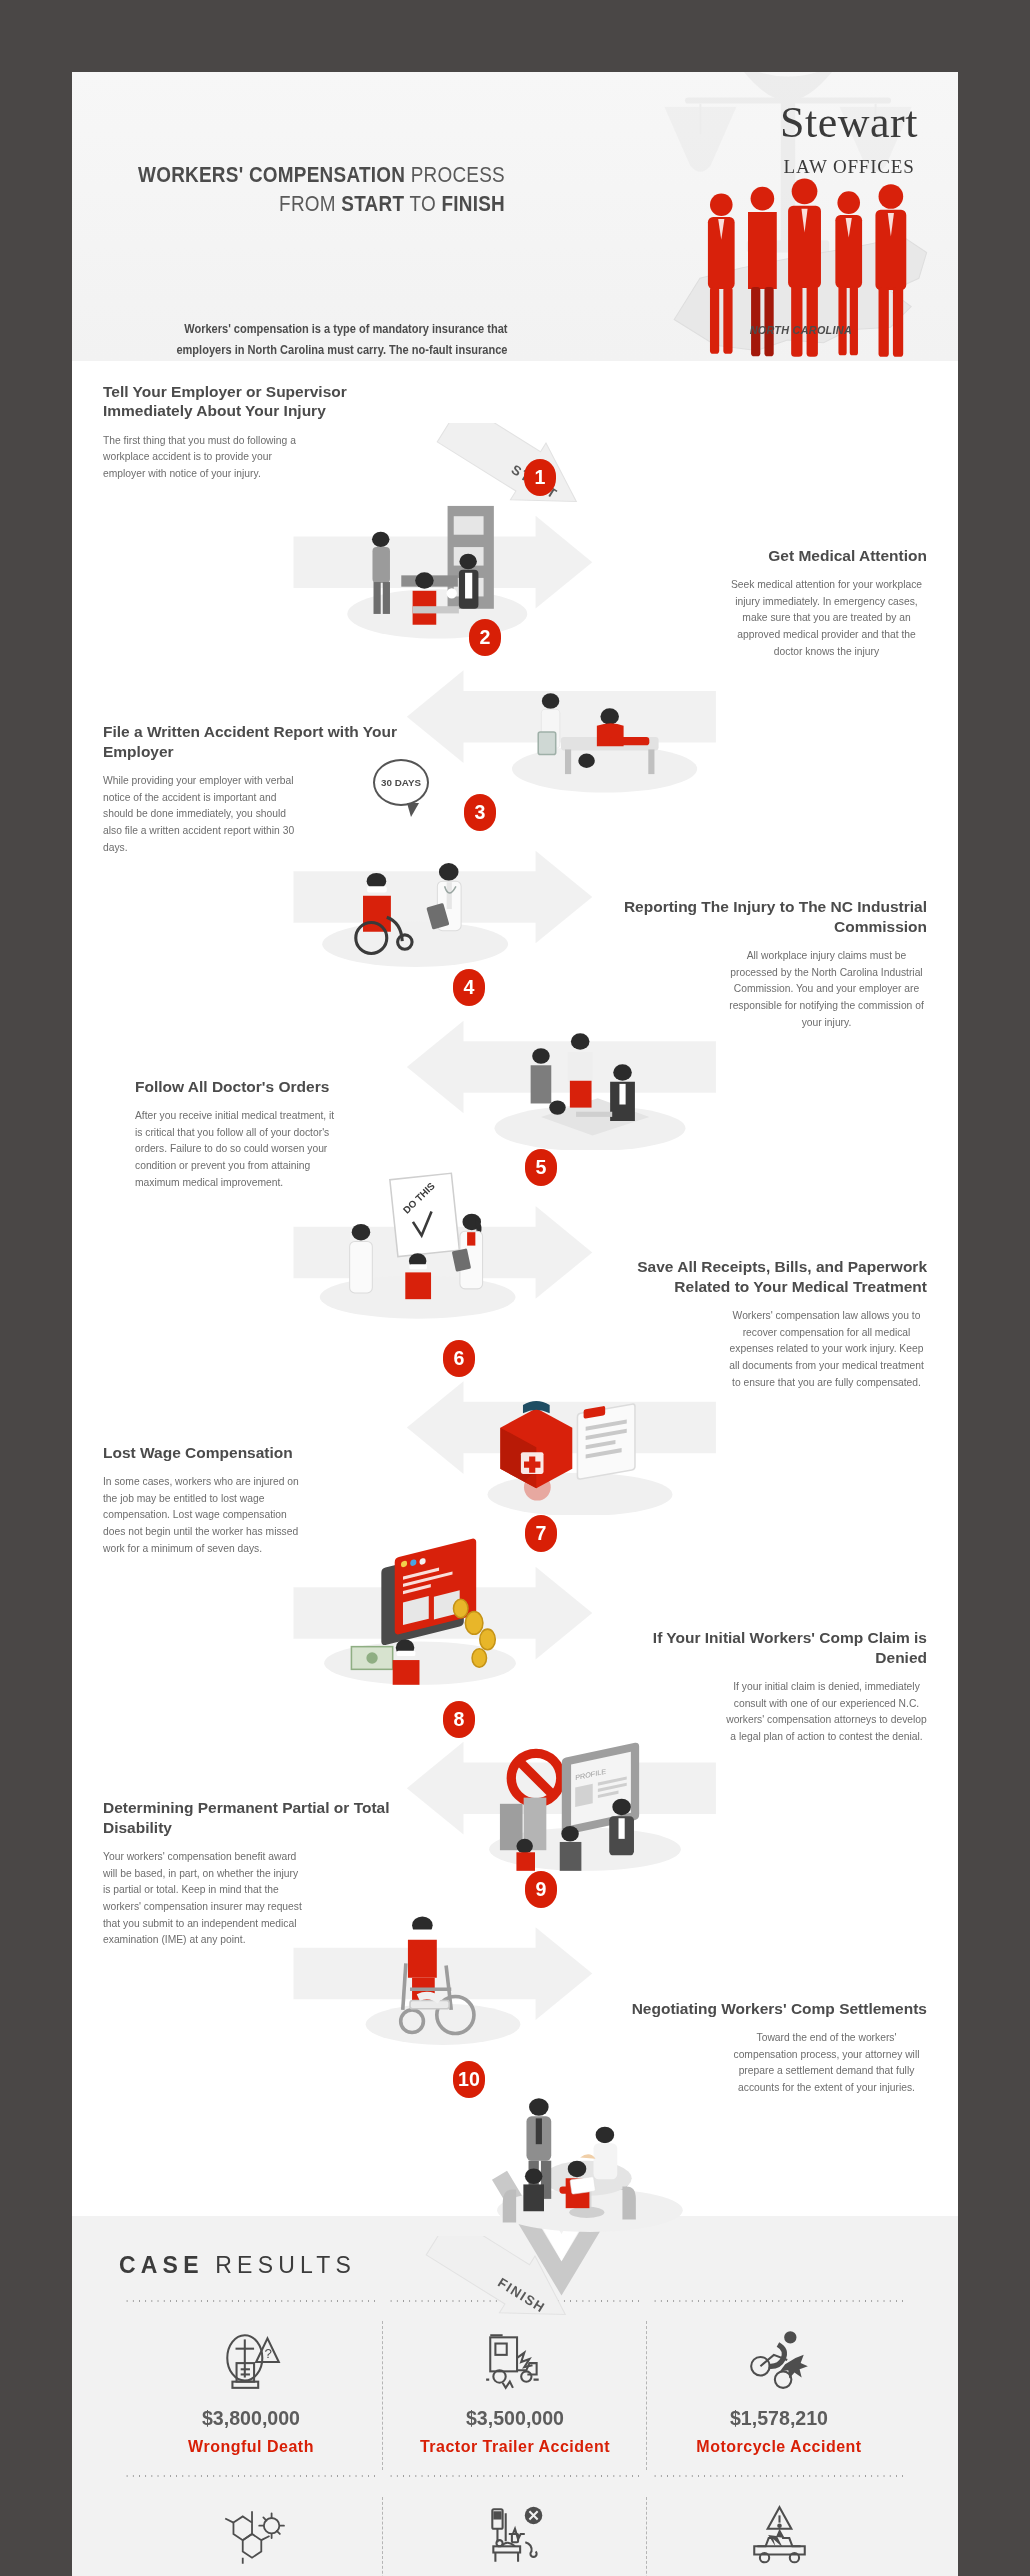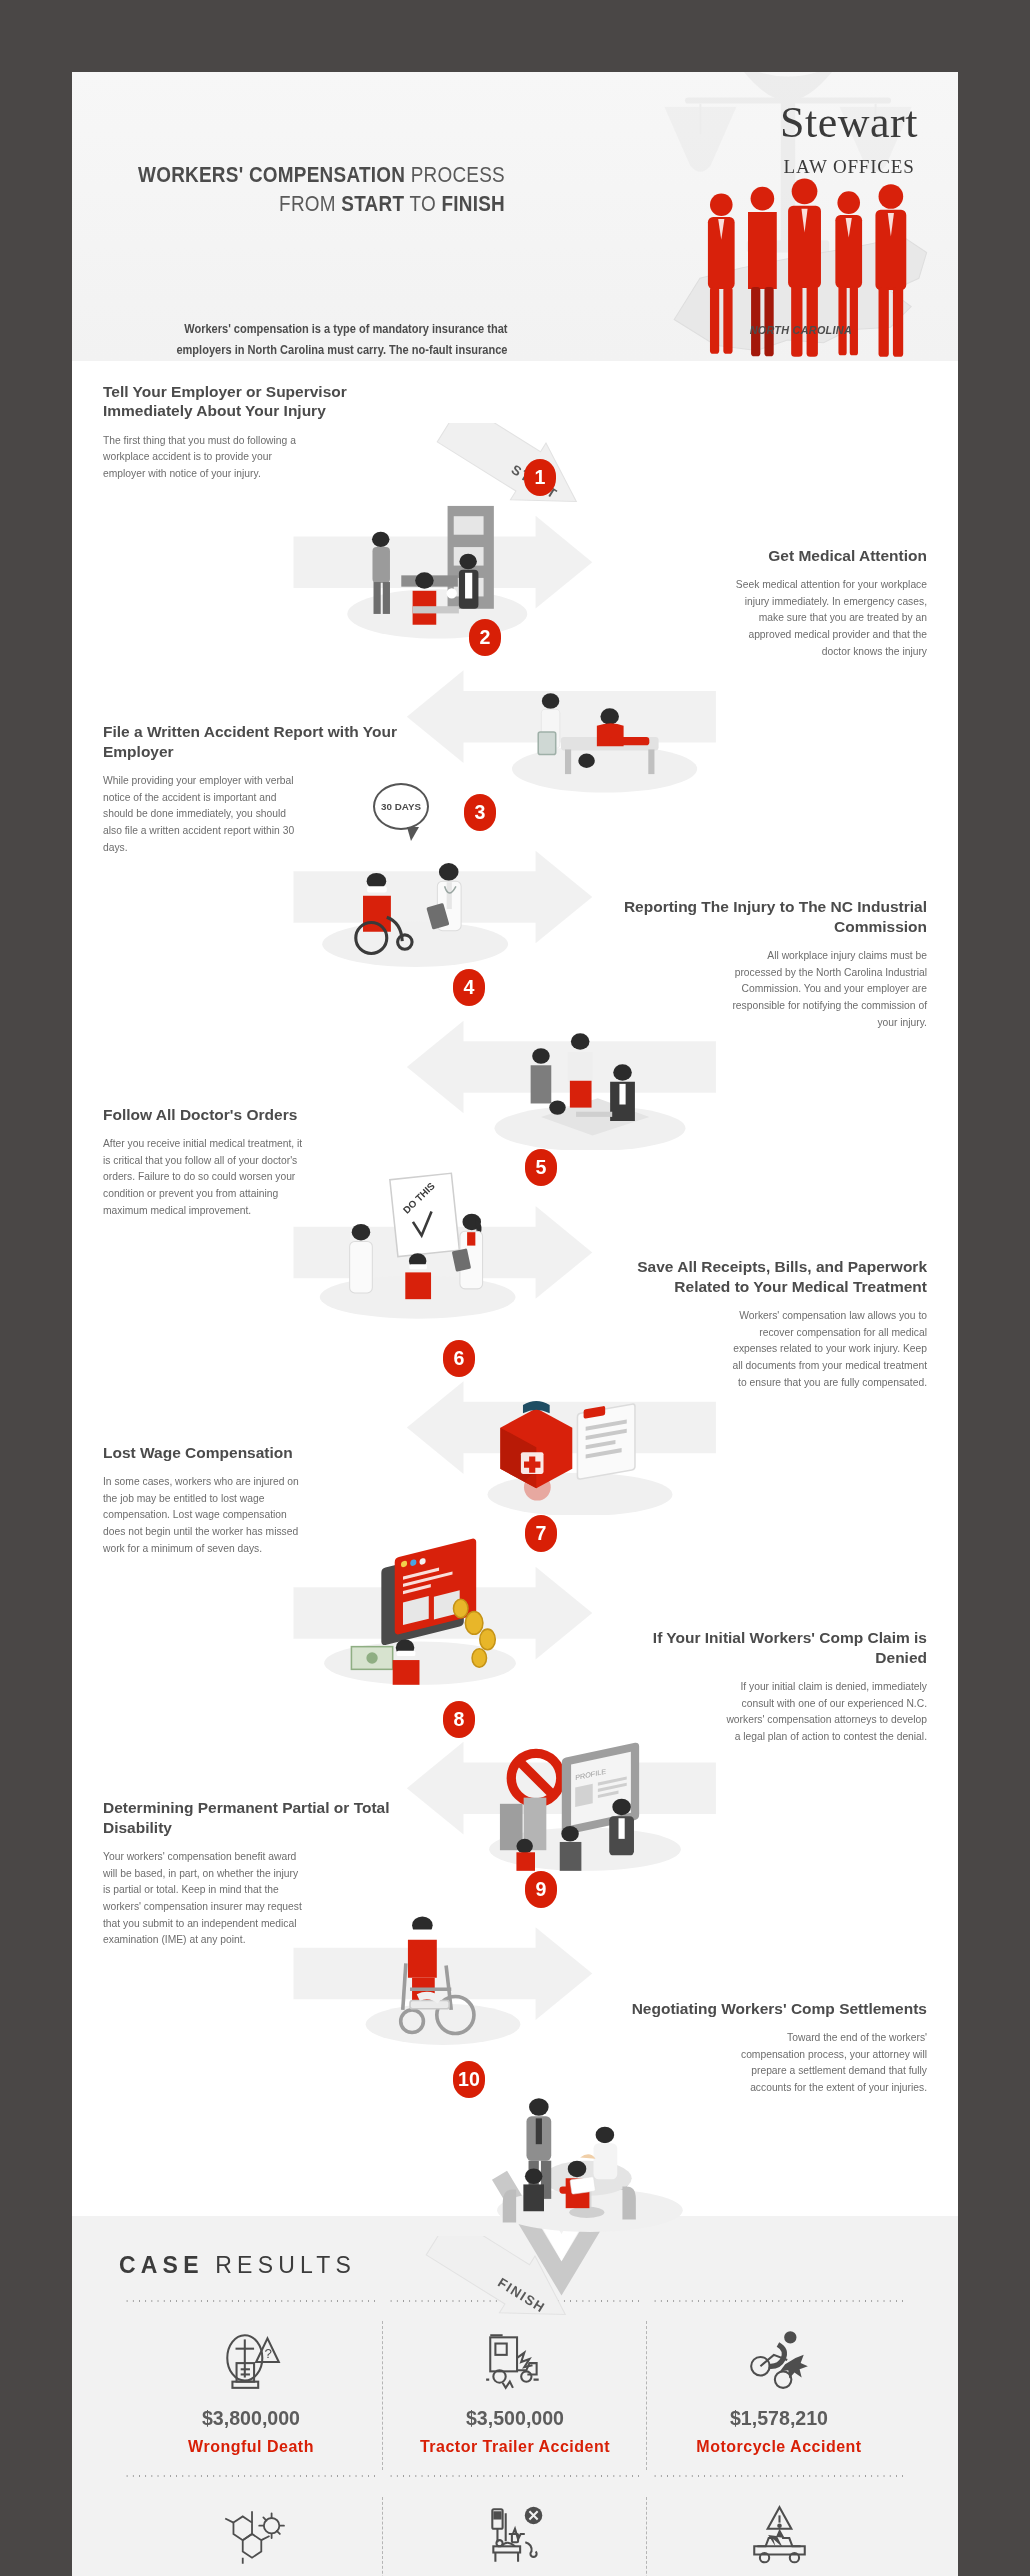--- a/index.html
+++ b/index.html
@@ -41,21 +41,21 @@
   
   .steps { position: relative; height: 1855px; background: #fff; }
   .step { position: absolute; width: 330px; }
   .step.left  { left: 31px;  text-align: left; }
   .step.right { right: 31px; text-align: right; }
   .step h3 { font-family:"Liberation Sans Narrow","Liberation Sans",sans-serif;
     font-size: 15.5px; font-weight: bold; color: #4b4b4b; line-height: 1.28; margin-bottom: 11.3px; }
   .step p { font-family:Liberation Sans, sans-serif;
     font-size: 10.3px; color: #6d6d6d; line-height: 1.62; }
   .step.left p  { width: 201px; }
-  .step.right p { width: 201px; margin-left: auto; }
+  .step.right p { width: 201px; margin-left: auto; text-align: center; }
   .badge { position: absolute; width: 32px; height: 37px; border-radius: 50%/46%;
     background: #d81f06; color: #fff; display: flex; align-items: center; justify-content: center;
     font-family:"Liberation Sans Narrow","Liberation Sans",sans-serif;
     font-size: 19.6px; font-weight: bold; z-index: 9; }
   .arrow { position: absolute; z-index: 2; }
   .illus { position: absolute; z-index: 3; }
   .bubble { position: absolute; z-index: 6; width: 56px; height: 47px; border: 2.6px solid #555; border-radius: 50%;
     display:flex;align-items:center;justify-content:center;background:#fff;
     font-family:"Liberation Sans Narrow","Liberation Sans",sans-serif; font-size:9.8px;font-weight:bold;color:#4b4b4b;}
   .bubble:after{content:"";position:absolute;bottom:-13.4px;left:32px;width:0;height:0;
@@ -234,21 +234,21 @@
       <rect x="86" y="180" width="34" height="44" rx="4" fill="#cfd8d4" stroke="#9fb0a8" stroke-width="3"></rect>
       <g>
           <ellipse cx="180" cy="236" rx="16" ry="14" fill="#2b2b2b"></ellipse>
         </g>
     </svg>
 
     <div class="step left" style="top:361px;">
       <h3>File a Written Accident Report with Your Employer</h3>
       <p>While providing your employer with verbal notice of the accident is important and should be done immediately, you should also file  a written accident report within 30 days.</p>
     </div>
-    <div class="bubble" style="left:301px; top:422px;">30 DAYS</div>
+    <div class="bubble" style="left:301px; top:398px;">30 DAYS</div>
     <div class="badge" style="left:392px; top:433px;">3</div>
     <svg class="illus" style="left:227px; top:453px; width:222px; height:155px;" viewBox="0 0 430 300">
       <ellipse cx="225" cy="252" rx="180" ry="44" fill="#f0f0f0"></ellipse>
       <g>
           <ellipse cx="150" cy="130" rx="19" ry="16" fill="#2b2b2b"></ellipse>
           <rect x="132" y="140" width="38" height="12" rx="4" fill="#fff"></rect>
          <path d="M124 158 h54 v70 h-54z" fill="#d8210b"></path>
         </g>
       <g stroke="#3a3a3a" stroke-width="6" fill="none">
         <circle cx="140" cy="240" r="30"></circle>
@@ -285,21 +285,21 @@
           <ellipse cx="278" cy="150" rx="18" ry="16" fill="#2b2b2b"></ellipse>
           <path d="M254 168 h48 v76 h-48z" fill="#3a3a3a"></path>
           <rect x="272" y="172" width="12" height="40" fill="#fff"></rect>
         </g>
       <g>
           <ellipse cx="152" cy="218" rx="16" ry="14" fill="#2b2b2b"></ellipse>
         </g>
       <rect x="188" y="226" width="70" height="10" fill="#cfcfcf"></rect>
     </svg>
 
-    <div class="step left" style="top:744px;">
+    <div class="step left" style="top:716px;margin-left:32px;">
       <h3>Follow All Doctor's Orders</h3>
       <p>After you receive initial medical treatment, it is critical that you follow all of your doctor's orders. Failure to do so could worsen your condition or prevent you from attaining maximum medical improvement.</p>
     </div>
     <div class="badge" style="left:453px; top:788px;">5</div>
     <svg class="illus" style="left:222px; top:804px; width:237px; height:155px;" viewBox="0 0 460 300">
       <ellipse cx="240" cy="256" rx="190" ry="42" fill="#f0f0f0"></ellipse>
       <g transform="rotate(-6 250 120)">
         <rect x="196" y="22" width="120" height="150" fill="#fff" stroke="#cfcfcf" stroke-width="3"></rect>
         <text x="222" y="92" font-family="Liberation Sans, sans-serif" font-size="19" font-weight="bold" fill="#3a3a3a" transform="rotate(-38 222 92)">DO THIS</text>
         <path d="M232 108 l14 28 l24 -44" stroke="#3a3a3a" stroke-width="5" fill="none"></path>

